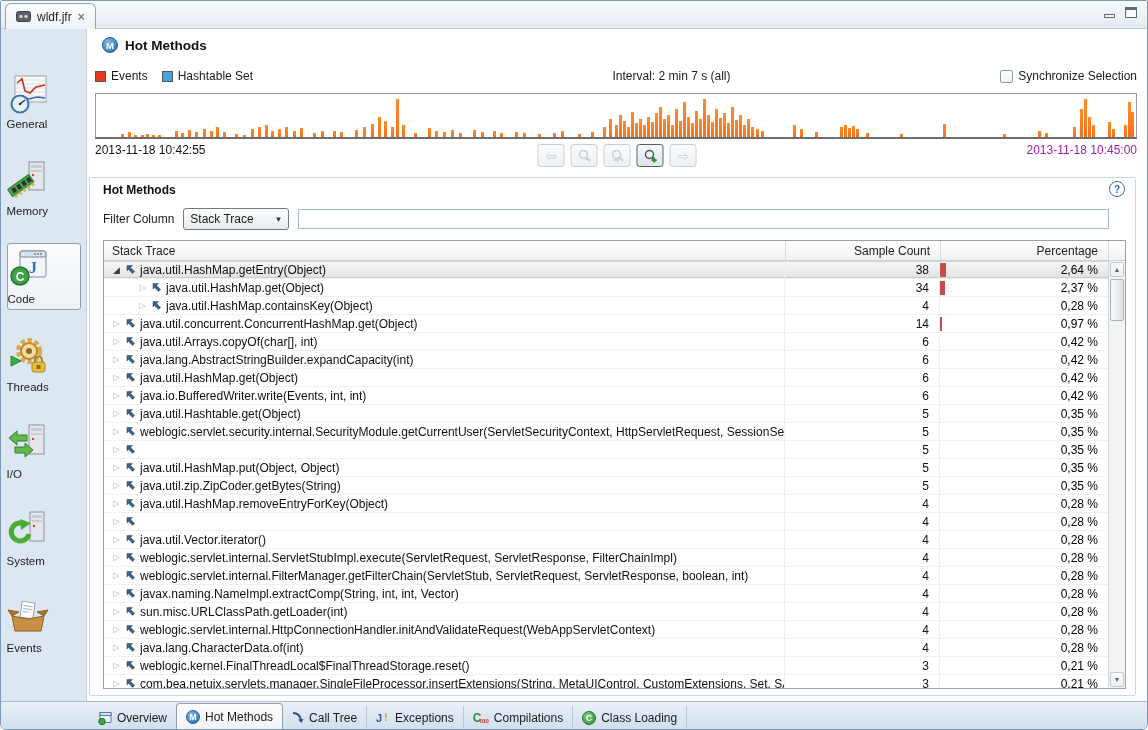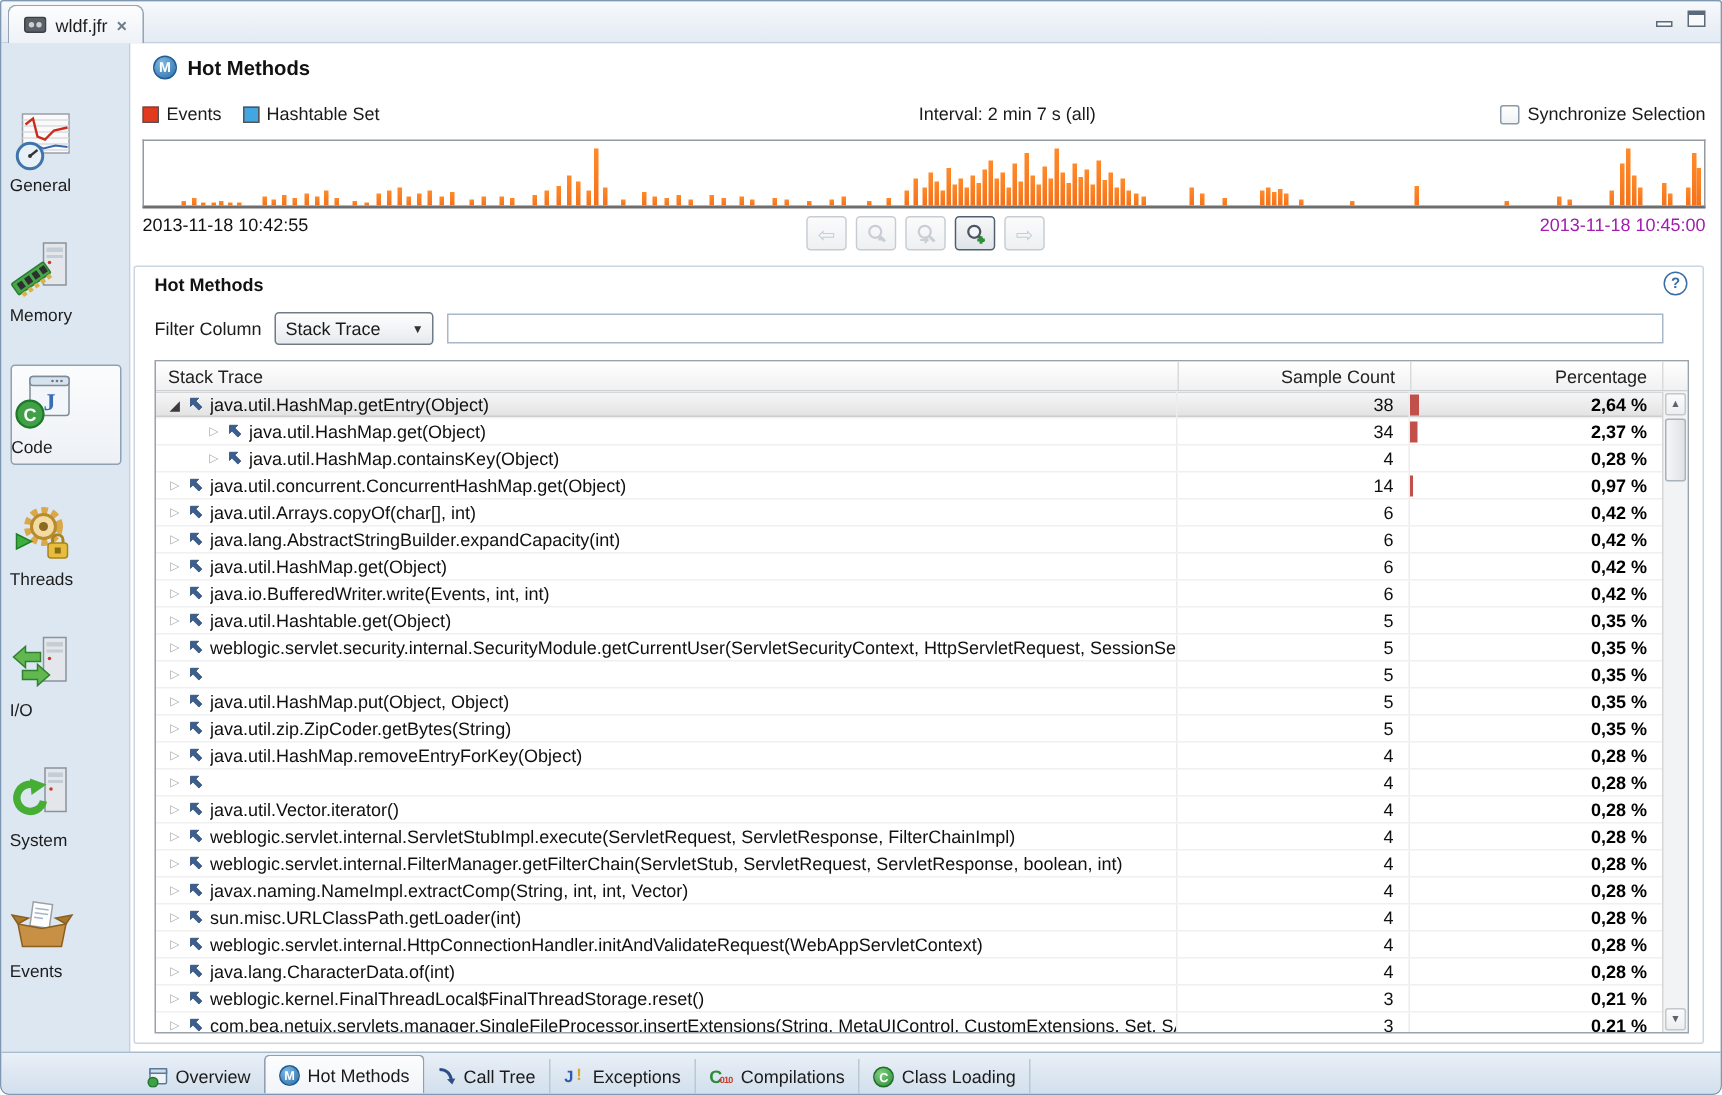--- a/index.html
+++ b/index.html
@@ -68,21 +68,21 @@
   .row{height:18px;display:flex;align-items:center;border-bottom:1px solid #f0f0f0;white-space:nowrap;}
   .row.selected{background:linear-gradient(#f7f7f7,#e2e2e2);box-shadow:inset 0 1px 0 #d6d6d6, inset 0 -1px 0 #cdcdcd;}
   .cell-name{flex:1;display:flex;align-items:center;overflow:hidden;padding-left:6px;border-right:1px solid #ececec;height:100%;}
   .twisty{width:13px;flex:none;text-align:center;font-size:8px;color:#a7adb3;}
   .twisty.open{color:#3a3a3a;font-size:9px;}
   .micon{flex:none;margin:0 4px 0 2px;display:flex;}
   .mname{color:#101010;overflow:hidden;}
   .cell-count{width:155px;flex:none;text-align:right;padding-right:10px;border-right:1px solid #ececec;height:100%;display:flex;align-items:center;justify-content:flex-end;color:#101010;}
   .cell-pct{width:168px;flex:none;height:100%;display:flex;align-items:center;justify-content:space-between;padding-right:10px;}
   .pbar{height:14px;background:#c2504a;flex:none;}
-  .pval{font-weight:bold;color:#000;}
+  .pval{font-weight:normal;color:#000;}
 
   
   .vscroll{position:absolute;right:0;top:0;bottom:0;width:17px;background:#f2f3f4;border-left:1px solid #d4d7da;}
   .sb-btn{position:absolute;left:1px;right:1px;height:15px;display:flex;align-items:center;justify-content:center;font-size:7px;color:#5a646e;background:linear-gradient(#fbfbfc,#eceef0);border:1px solid #c3c8cd;border-radius:2px;}
   .sb-up{top:1px;} .sb-down{bottom:1px;}
   .sb-thumb{position:absolute;left:1px;right:1px;top:18px;height:42px;background:linear-gradient(90deg,#f5f6f7,#dfe2e6);border:1px solid #aab2ba;border-radius:2px;}
 
   
   .footer{position:absolute;left:0;right:0;bottom:0;height:28px;background:linear-gradient(#e9f0f7,#d2dfed);border-top:1px solid #a9bcce;display:flex;align-items:flex-end;padding-left:88px;}
   .ftab{height:23px;display:flex;align-items:center;gap:5px;padding:0 9px;font-size:12px;color:#1b1b1b;border-right:1px solid #bac7d5;}

